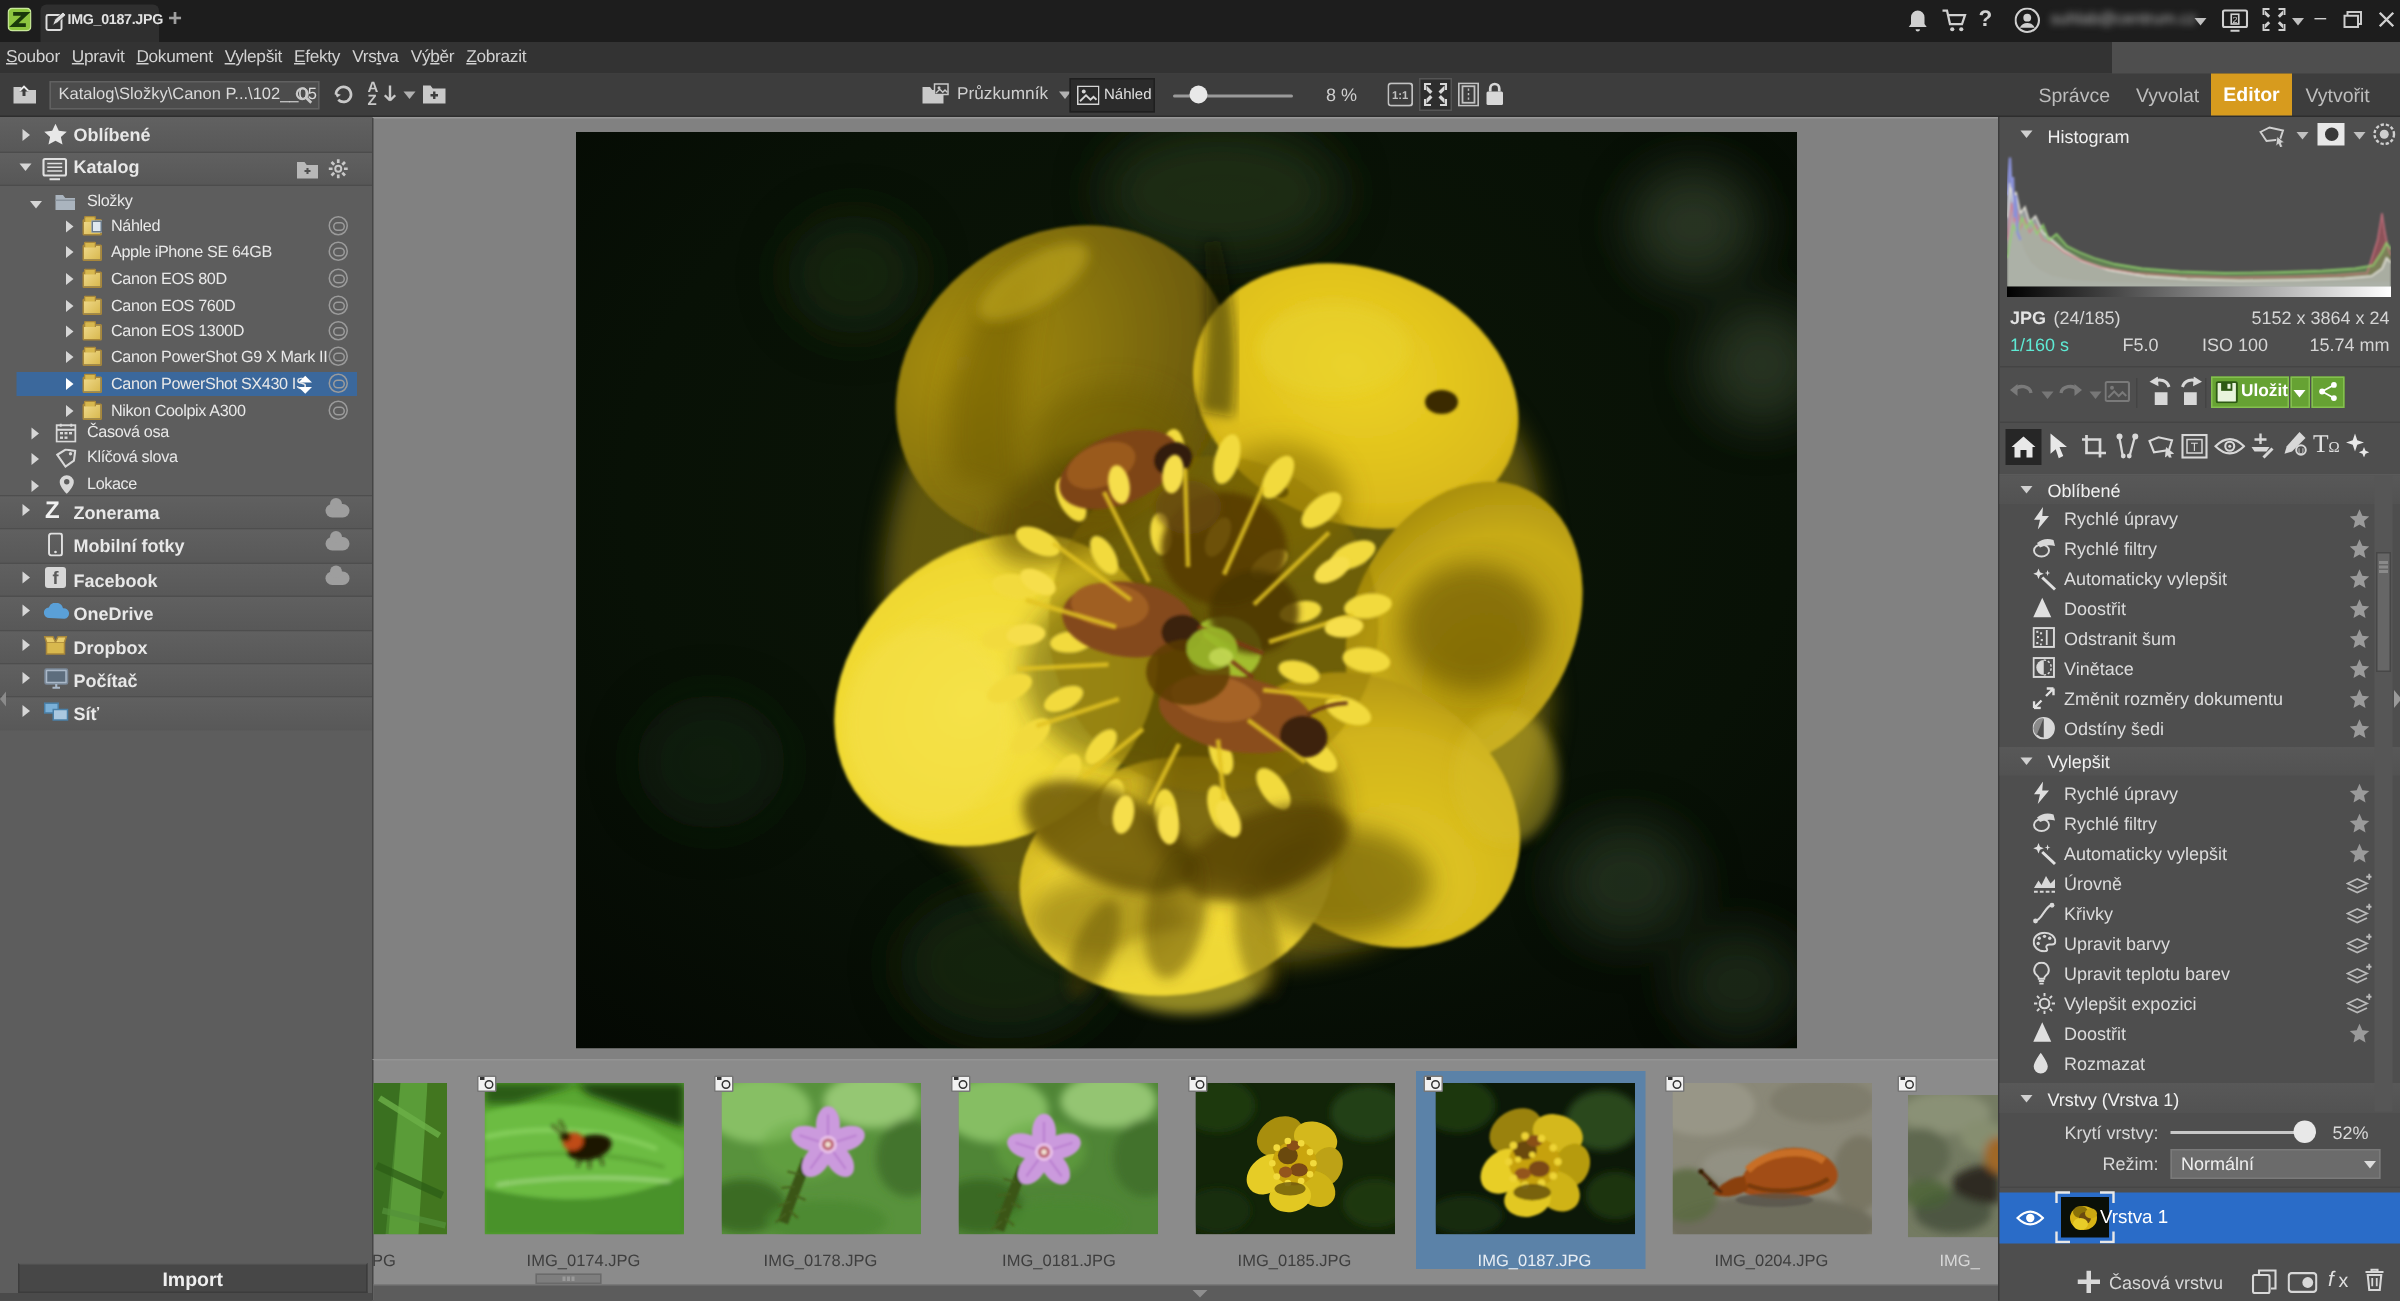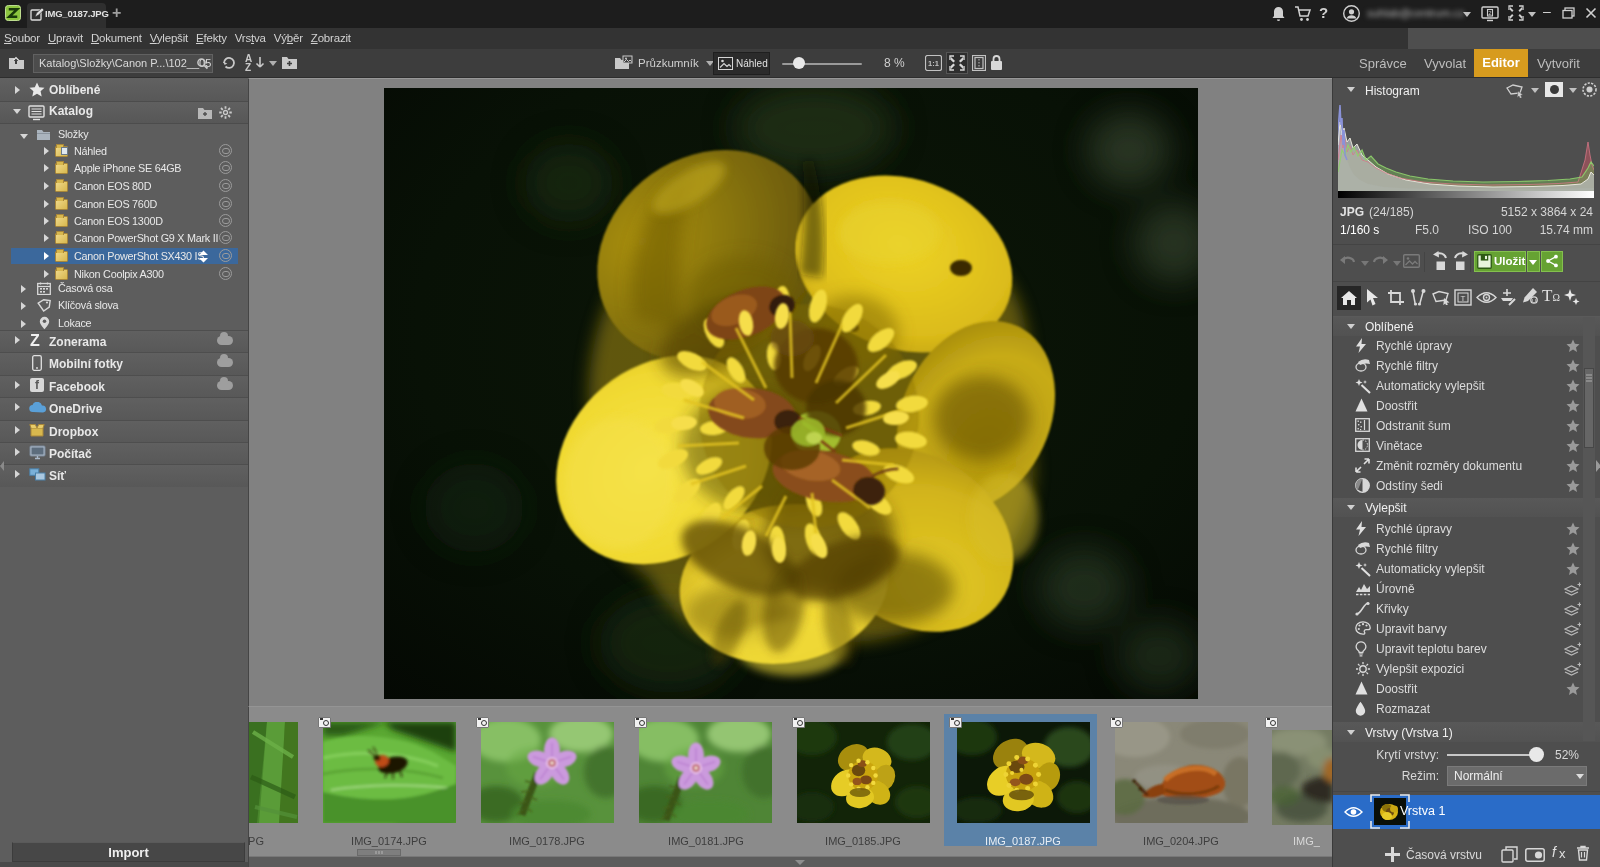--- a/index.html
+++ b/index.html
@@ -831,21 +831,21 @@
 <path d="M0 45 L2 22 L4 35 L6 28 L9 42 L12 38 L15 48 L19 44 L24 55 L30 60 L38 67 L50 74 L68 80 L92 84 L120 86 L155 87 L195 86.5 L225 85.5 L243 84 L250 79 L253 72 L256 75" fill="none" stroke="#eceadf" stroke-width="1" opacity="0.95"></path>
 <path d="M0 60 L3 35 L5 48 L7 40 L9 52 L12 46 L15 55 L19 50 L24 60 L30 62 L38 68 L48 73 L62 78 L85 82 L115 84 L150 85 L190 84.5 L220 83.5 L240 82 L247 60 L250 42 L252 55 L254 65 L256 70" fill="none" stroke="#d87888" stroke-width="1" opacity="0.75"></path>
 <path d="M0 72 L4 50 L7 55 L10 45 L13 52 L16 47 L20 56 L24 50 L28 60 L33 56 L40 64 L48 68 L58 72 L72 76 L90 79 L115 81 L145 82 L180 81.5 L210 80.5 L232 79 L244 77 L250 68 L253 62 L256 66" fill="none" stroke="#8fd06d" stroke-width="1.2" opacity="0.9"></path>
 <path d="M0 30 L2 5 L3 25 L4 18 L5 45 L6 30 L7 55 L9 60" fill="none" stroke="#8a92d8" stroke-width="1.5"></path>
 </g>
     </svg>
     <div class="abs" style="left:5px;top:113px;width:256px;height:7px;background:linear-gradient(90deg,#000,#fff)"></div>
     <div class="abs" style="left:7px;top:127px;color:#e2e2e2;font-size:12px;font-weight:bold">JPG</div>
     <div class="abs" style="left:36px;top:127px;color:#d5d5d5;font-size:12px">(24/185)</div>
     <div class="abs" style="left:152px;top:127px;width:108px;text-align:right;color:#d5d5d5;font-size:12px">5152 x 3864 x 24</div>
-    <div class="abs" style="left:7px;top:145px;color:#ffffff;font-size:12px">1/160 s</div>
+    <div class="abs" style="left:7px;top:145px;color:#5eead4;font-size:12px">1/160 s</div>
     <div class="abs" style="left:82px;top:145px;color:#d5d5d5;font-size:12px">F5.0</div>
     <div class="abs" style="left:135px;top:145px;color:#d5d5d5;font-size:12px">ISO 100</div>
     <div class="abs" style="left:190px;top:145px;width:70px;text-align:right;color:#d5d5d5;font-size:12px">15.74 mm</div>
     <div class="abs" style="left:0;top:166px;width:268px;height:1px;background:#444"></div>
     <svg class="icn" style="left:6px;top:176px" width="18" height="15" viewBox="0 0 18 15">
       <path d="M4 6 a6 5 0 0 1 11 2" fill="none" stroke="#7a7a7a" stroke-width="2.2"></path>
       <path d="M1 6 l5-4 v8 Z" fill="#7a7a7a"></path>
     </svg>
     <div class="tarrow ad" style="left:28px;top:183px;border-top-color:#777"></div>
     <svg class="icn" style="left:38px;top:176px" width="18" height="15" viewBox="0 0 18 15">

